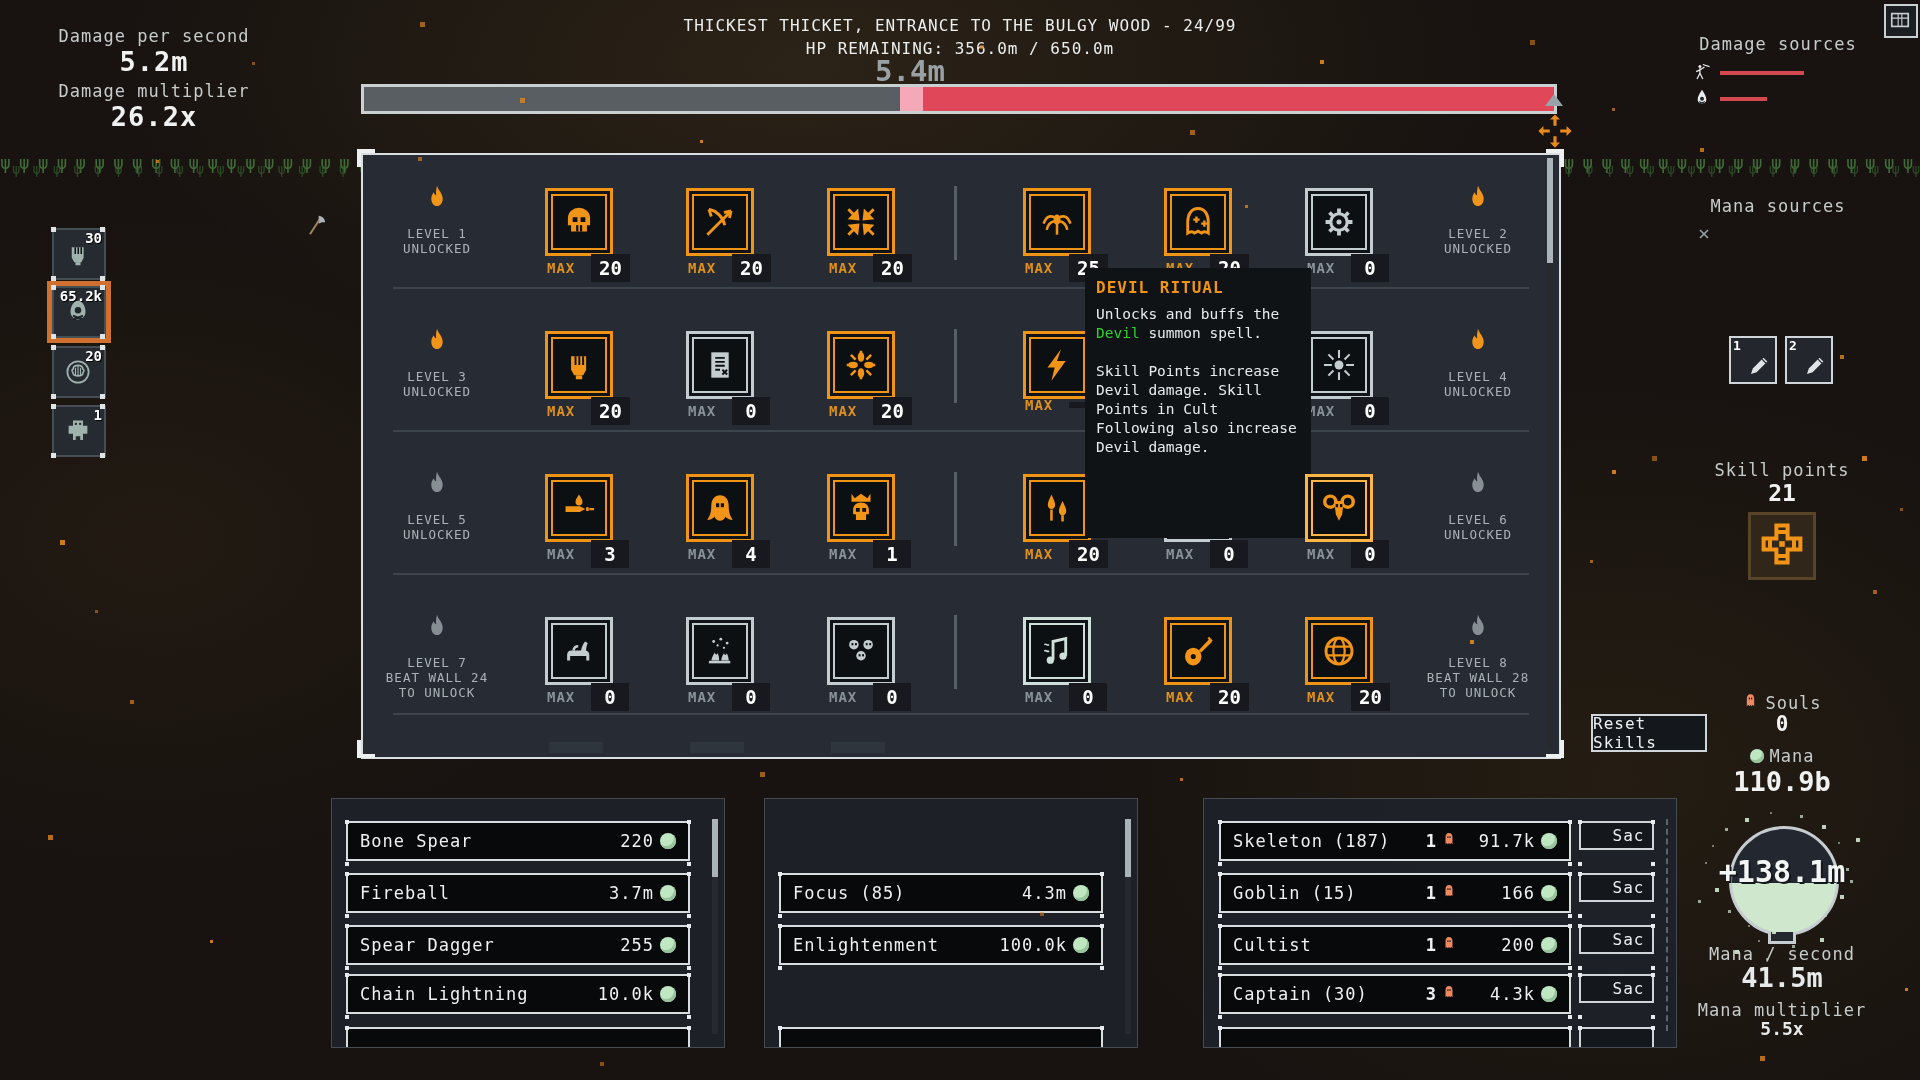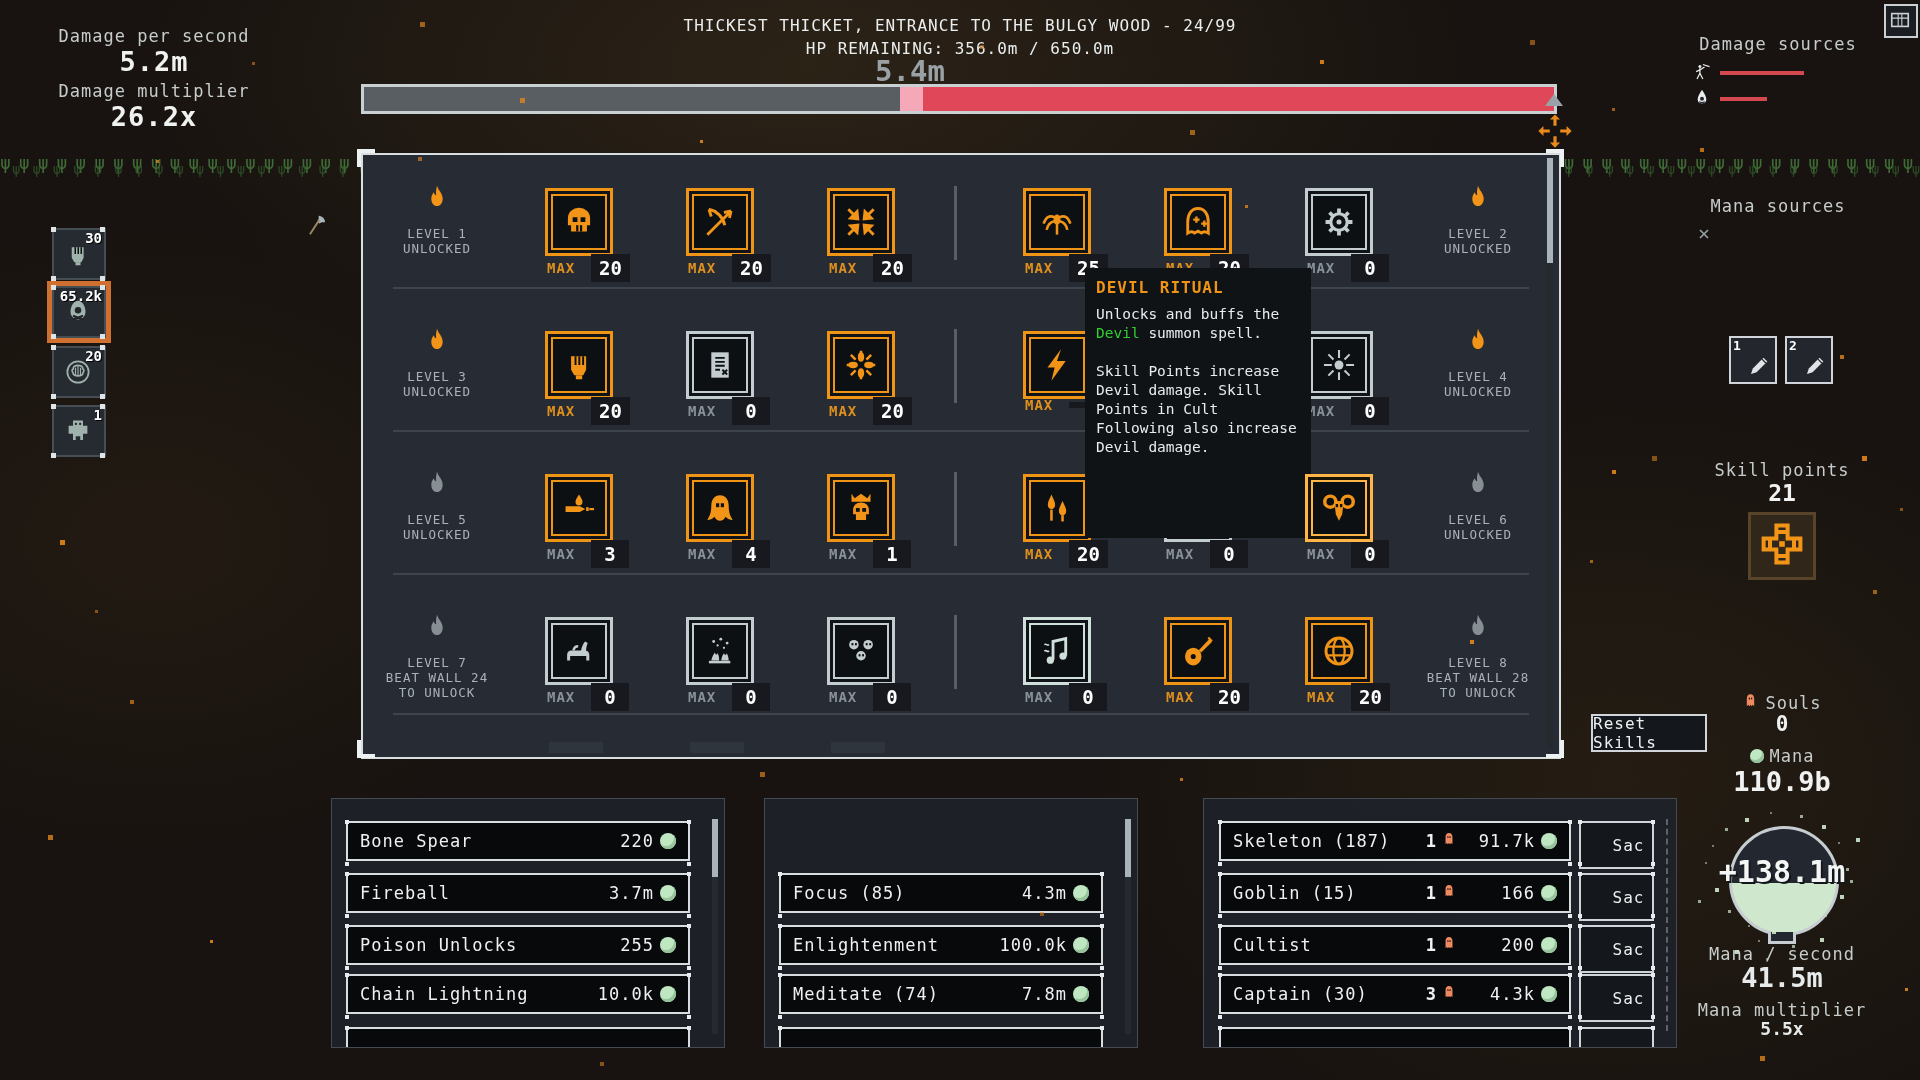--- a/index.html
+++ b/index.html
@@ -80,21 +80,21 @@
   .prow{position:absolute;height:40px;background:#08090b;border:2px solid #d8dde0;
     display:flex;align-items:center;padding:0 12px;box-sizing:border-box;color:#eef1f2;font-size:17px;letter-spacing:1px;}
   .prow::before{content:"";position:absolute;left:-3px;top:-3px;width:4px;height:4px;background:#e8ecee;box-shadow:0 42px #e8ecee;}
   .prow::after{content:"";position:absolute;right:-3px;top:-3px;width:4px;height:4px;background:#e8ecee;box-shadow:0 42px #e8ecee;}
   .prow .grow{flex:1;}
   .prow .val{font-size:17px;}
   .gdot{display:inline-block;width:16px;height:16px;border-radius:50%;background:#bfe7c1;
     box-shadow:inset -2px -3px 0 #97c49c;margin-left:6px;flex:none;}
   .mcount{font-weight:700;margin-right:4px;}
   .mval{width:78px;text-align:right;}
-  .sacbtn{position:absolute;width:75px;height:48px;box-sizing:border-box;padding-left:24px;}
+  .sacbtn{position:absolute;width:75px;height:29px;box-sizing:border-box;padding-left:24px;}
   .sacbtn::before{content:"";position:absolute;left:-3px;top:-3px;width:4px;height:4px;background:#e8ecee;box-shadow:0 42px #e8ecee;}
   .sacbtn::after{content:"";position:absolute;right:-3px;top:-3px;width:4px;height:4px;background:#e8ecee;box-shadow:0 42px #e8ecee;}
   .sbtrack{position:absolute;width:6px;background:#262a2f;}
   .sbthumb{position:absolute;width:6px;background:#aab3ba;}
   .uparrow{width:0;height:0;border-left:9px solid transparent;border-right:9px solid transparent;border-bottom:12px solid #98a2a8;}
   .slot{position:absolute;width:44px;height:44px;background:#23272d;border:2px solid #cfd5d8;}
   .slot .sn{position:absolute;left:2px;top:0px;font-size:13px;font-weight:700;color:#fff;}
   .slot svg{position:absolute;right:4px;bottom:4px;}
   .hint5{position:absolute;height:11px;background:#343a42;opacity:.65;z-index:1;}
 </style>
@@ -660,21 +660,21 @@
        <span class="val">220</span>
         <span class="gdot"></span>
      </div>
       <div class="prow" style="left:14px;top:74px;width:344px;">
        <span>Fireball</span>
         <span class="grow"></span>
        <span class="val">3.7m</span>
         <span class="gdot"></span>
      </div>
       <div class="prow" style="left:14px;top:126px;width:344px;">
-       <span>Poison Unlocks</span>
+       <span>Spear Dagger</span>
         <span class="grow"></span>
        <span class="val">255</span>
         <span class="gdot"></span>
      </div>
       <div class="prow" style="left:14px;top:175px;width:344px;">
        <span>Chain Lightning</span>
         <span class="grow"></span>
        <span class="val">10.0k</span>
         <span class="gdot"></span>
      </div>
@@ -691,26 +691,20 @@
       <div class="prow" style="left:14px;top:74px;width:324px;">
        <span>Focus (85)</span>
         <span class="grow"></span>
        <span class="val">4.3m</span>
         <span class="gdot"></span>
      </div>
       <div class="prow" style="left:14px;top:126px;width:324px;">
        <span>Enlightenment</span>
         <span class="grow"></span>
        <span class="val">100.0k</span>
-        <span class="gdot"></span>
-     </div>
-      <div class="prow" style="left:14px;top:175px;width:324px;">
-       <span>Meditate (74)</span>
-        <span class="grow"></span>
-       <span class="val">7.8m</span>
         <span class="gdot"></span>
      </div>
       <div class="prow" style="left:14px;top:228px;width:324px;">
        <span></span>
         <span class="grow"></span>
 
      </div>
       <div class="sbtrack" style="right:6px;top:20px;height:215px;">
       <div class="sbthumb" style="top:0;height:58px;"></div>
       </div>

